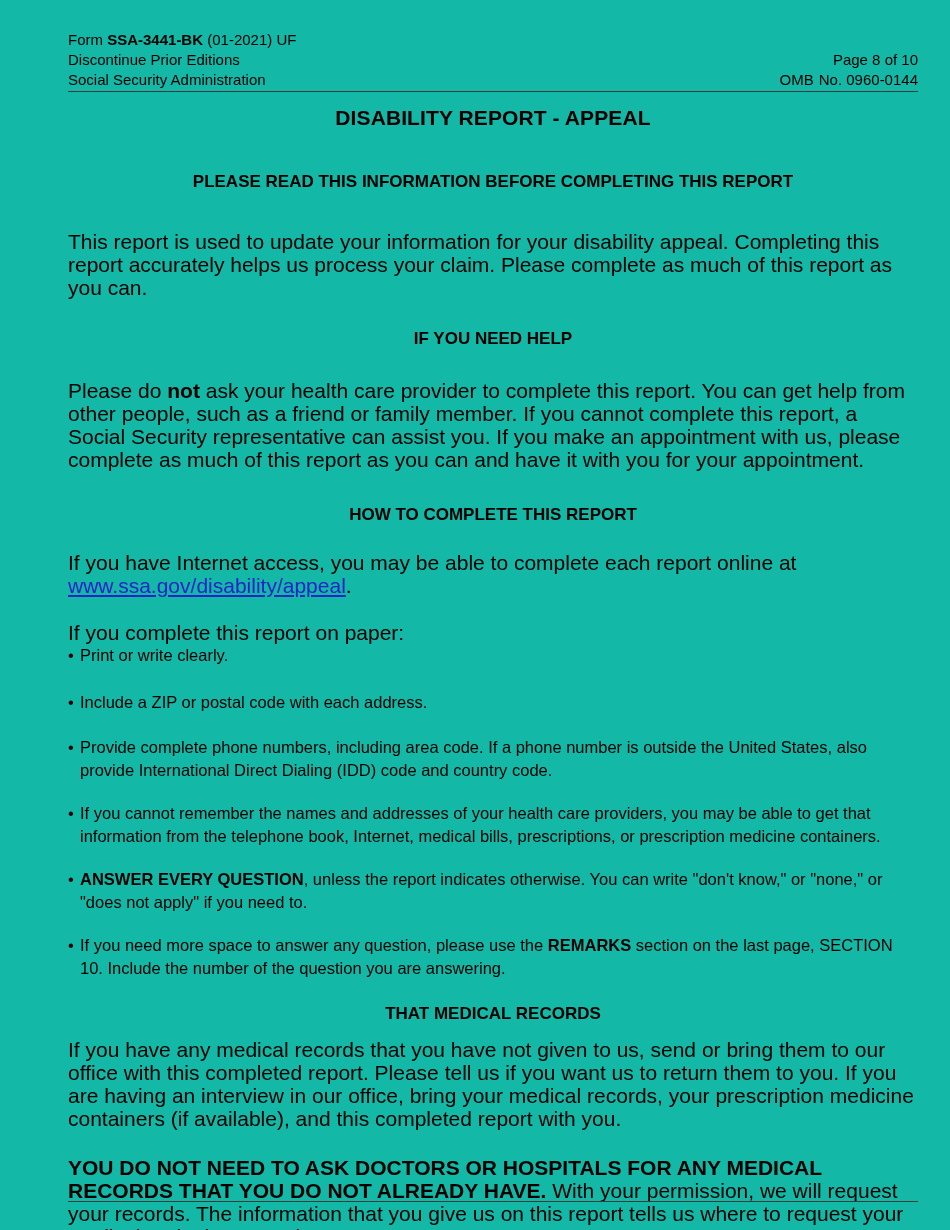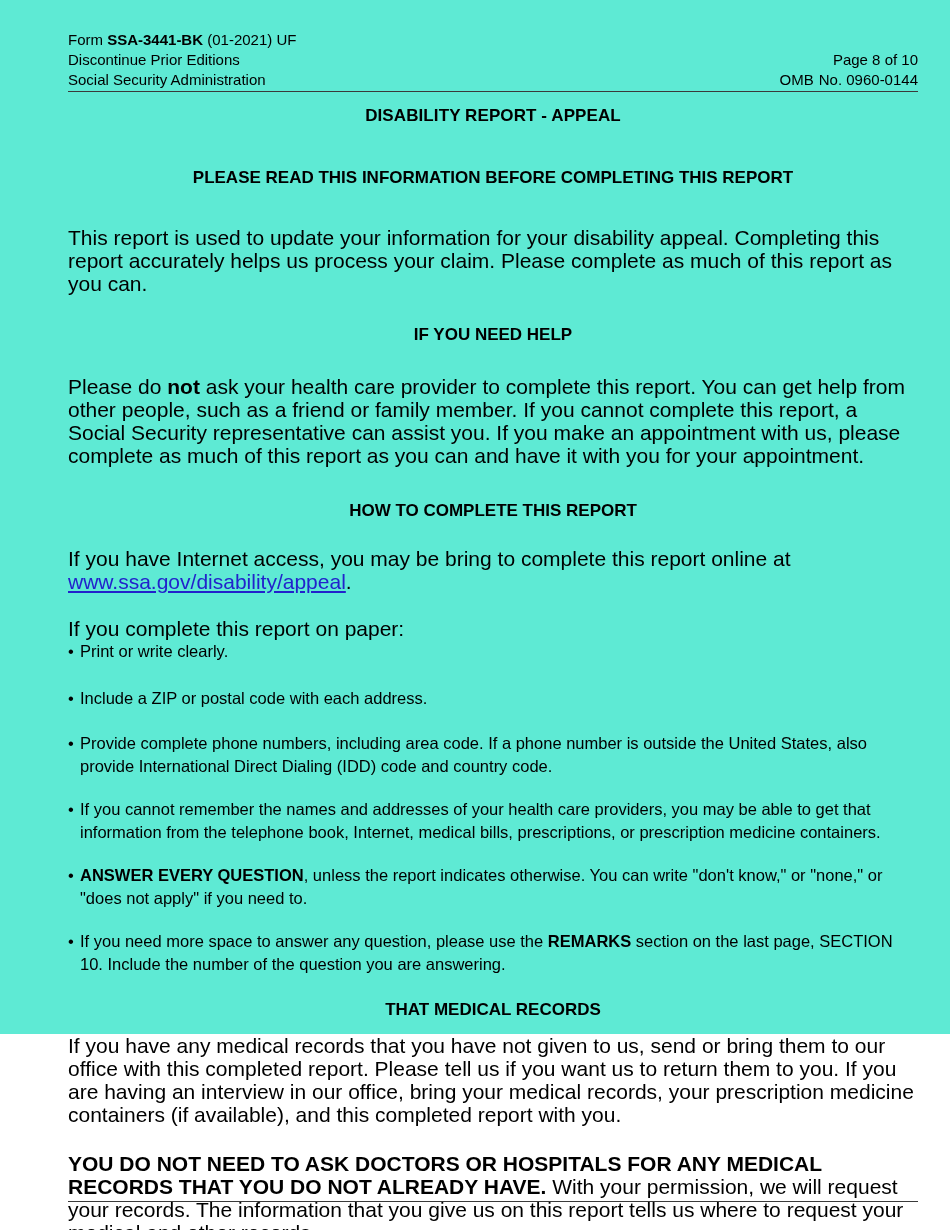--- a/index.html
+++ b/index.html
@@ -11,23 +11,23 @@
     width: 950px;
     height: 1230px;
     font-family: "Liberation Sans", sans-serif;
     color: #000000;
     -webkit-font-smoothing: antialiased;
   }
 
   .page {
     position: relative;
     width: 950px;
-    height: 1034px;
+    height: 1230px;
     box-sizing: border-box;
-    background: #5eead4;
+    background: #14b8a6;
   }
 
   
   .doc-header {
     position: absolute;
     left: 68px;
     top: 30px;
     width: 850px;
     font-size: 15px;
     line-height: 20px;
@@ -56,21 +56,21 @@
   
   .content {
     position: absolute;
     left: 68px;
     top: 104px;
     width: 850px;
   }
 
   .title {
     text-align: center;
-    font-size: 17px;
+    font-size: 21px;
     font-weight: bold;
     letter-spacing: 0.1px;
     margin: 0;
     padding-top: 2px;
   }
 
   .subtitle {
     text-align: center;
     font-size: 17px;
     font-weight: bold;
@@ -166,21 +166,21 @@
     <div class="sp-30"></div>
 
     <p class="para"><span>Please do </span><b>not</b><span> ask your health care provider to complete this report. You can get help from other people, such as a friend or family member. If you cannot complete this report, a Social Security representative can assist you. If you make an appointment with us, please complete as much of this report as you can and have it with you for your appointment.</span></p>
 
     <div class="sp-34"></div>
 
     <h3 class="section-heading">HOW TO COMPLETE THIS REPORT</h3>
 
     <div class="sp-26"></div>
 
-    <p class="para"><span>If you have Internet access, you may be bring to complete this report online at </span><a class="weblink" href="#">www.ssa.gov/disability/appeal</a><span>.</span></p>
+    <p class="para"><span>If you have Internet access, you may be able to complete each report online at </span><a class="weblink" href="#">www.ssa.gov/disability/appeal</a><span>.</span></p>
 
     <div class="sp-24"></div>
 
     <p class="para">If you complete this report on paper:</p>
 
     <p class="bullet"><span class="dot">•</span><span>Print or write clearly.</span></p>
 
     <div class="sp-24"></div>
 
     <p class="bullet"><span class="dot">•</span><span>Include a ZIP or postal code with each address.</span></p>

